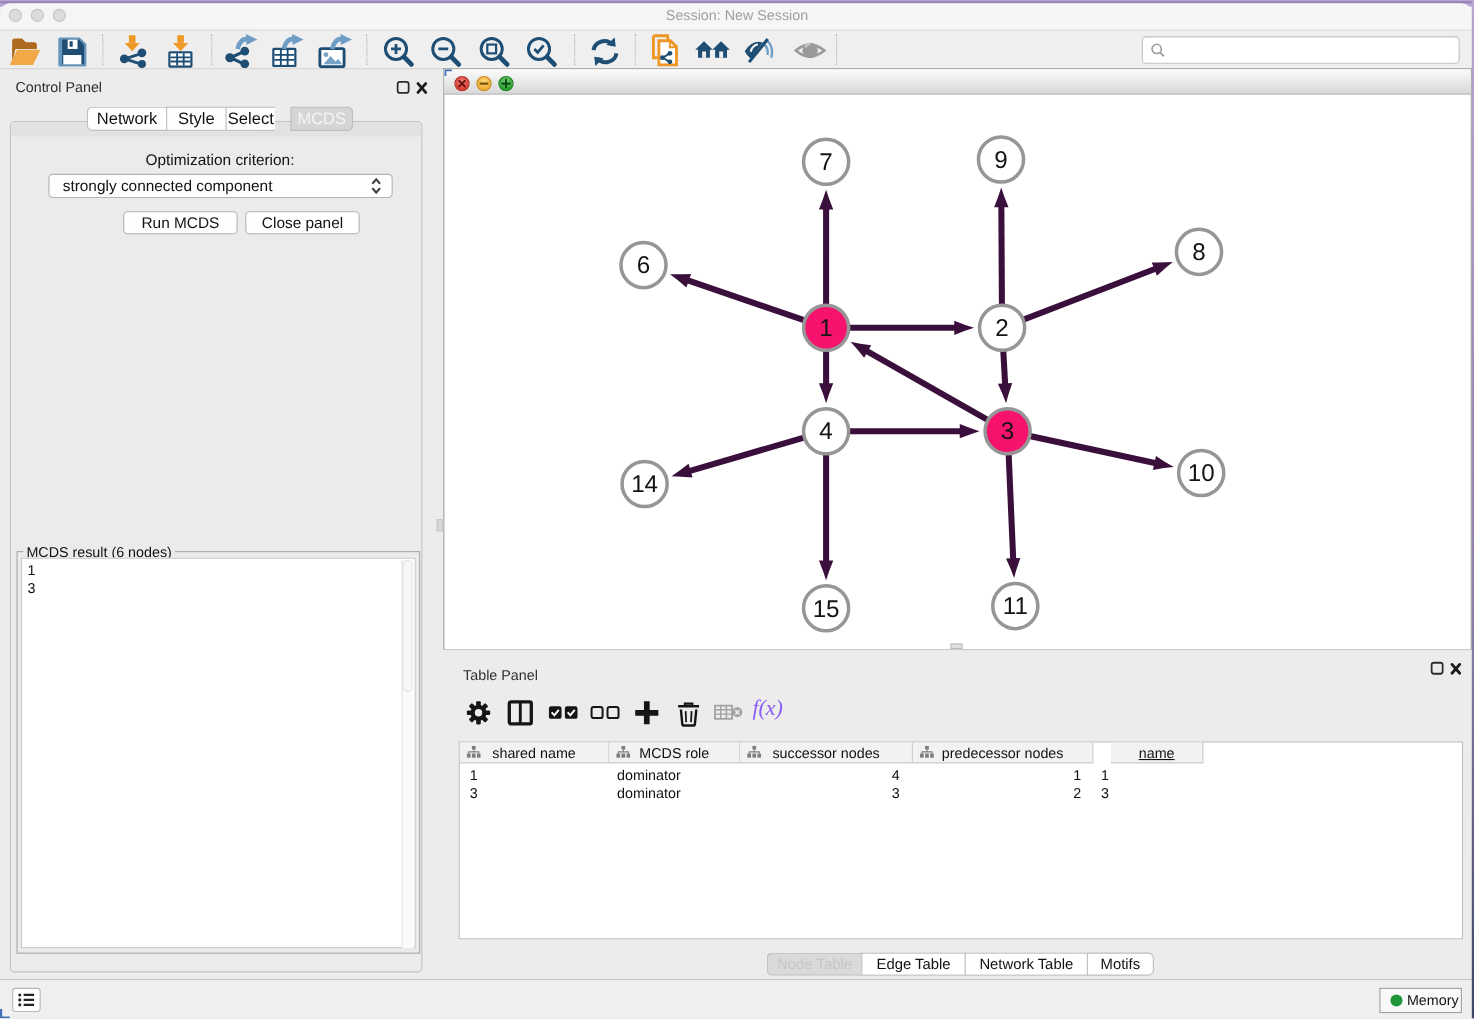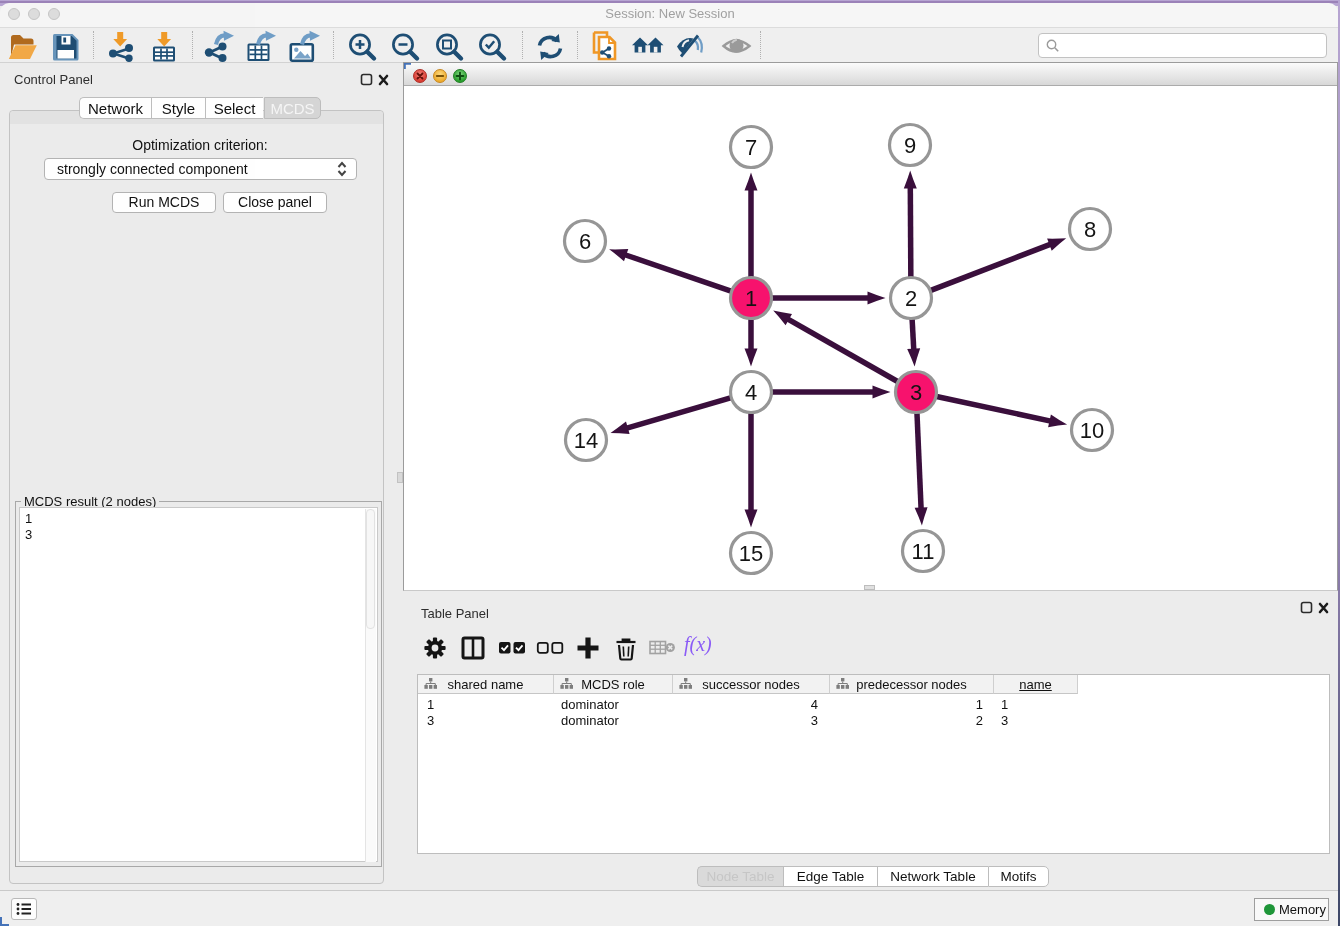--- a/index.html
+++ b/index.html
@@ -200,33 +200,33 @@
 <div class="abs" id="cpanel"></div>
 <div class="abs" id="cptitle">Control Panel</div>
 <svg class="abs" style="left:360px;top:73px;" width="30" height="14" viewBox="0 0 30 14">
     <rect x="1.5" y="1.5" width="10" height="10" rx="2" fill="none" stroke="#2b2b2b" stroke-width="1.6"></rect>
     <path d="M20 3 L27 11 M27 3 L20 11" stroke="#1c1c1c" stroke-width="2.6" stroke-linecap="round"></path>
   </svg>
 <div class="abs" id="cpbox"></div>
 <div class="abs" id="cpband"></div>
 <div class="abs seg" style="left:79px;width:72px;border-radius:5px 0 0 5px;">Network</div>
 <div class="abs seg" style="left:151px;width:54px;">Style</div>
-<div class="abs seg" style="left:205px;width:58px;">Select</div>
+<div class="abs seg" style="left:205px;width:45px;">Select</div>
 <div class="abs seg" style="left:264px;width:57px;border-right:1px solid #bdbdbd;border-radius:0 5px 5px 0;background:#d5d5d5;color:#f5f5f5;">MCDS</div>
 <div class="abs" id="optlabel">Optimization criterion:</div>
 <div class="abs" id="dropdown">strongly connected component
  <svg width="12" height="16" viewBox="0 0 12 16" style="position:absolute;right:8px;top:2px;">
       <path d="M2.5 6 L6 2 L9.5 6" fill="none" stroke="#444" stroke-width="2"></path>
       <path d="M2.5 10 L6 14 L9.5 10" fill="none" stroke="#444" stroke-width="2"></path>
     </svg>
 </div>
 <div class="abs btn" style="left:112px;width:104px;">Run MCDS</div>
 <div class="abs btn" style="left:203px;width:104px;margin-left:20px;">Close panel</div>
 <div class="abs" id="mcdsgroup"></div>
-<div class="abs" id="mcdslabel">MCDS result (2 nodes)</div>
+<div class="abs" id="mcdslabel">MCDS result (6 nodes)</div>
 <div class="abs" id="mcdsinner">
   <div style="position:absolute;left:5px;top:3px;font-size:13px;color:#111;line-height:16px;">1<br>3</div>
   <div class="abs" id="mcdsscroll"></div>
     <div class="abs" id="mcdsthumb"></div>
 </div>
 <div class="abs" id="netwin">
  <div class="abs" id="nettitle"></div>
  <div class="mac" style="left:9px;background:radial-gradient(circle at 50% 35%,#ef8078,#da3d33 70%);border:1px solid #ad2d25;">
       <svg width="12" height="12" viewBox="0 0 12 12" style="position:absolute;left:0;top:0;">
         <path d="M3.5 3.5 L8.5 8.5 M8.5 3.5 L3.5 8.5" stroke="#64100a" stroke-width="1.8" stroke-linecap="round"></path>
@@ -386,21 +386,21 @@
         </svg>successor nodes</div>
    <div class="th" style="left:412px;width:164px;"><svg width="13" height="12" viewBox="0 0 13 12" style="position:absolute;left:6px;top:3px;">
           <g fill="#7d7d7d">
             <rect x="5" y="0" width="3.4" height="3.4"></rect>
             <rect x="0.4" y="7" width="3.4" height="3.8"></rect>
             <rect x="5" y="7" width="3.4" height="3.8"></rect>
             <rect x="9.6" y="7" width="3.4" height="3.8"></rect>
           </g>
           <path d="M6.7 3.4 V5.5 M2.1 7 V5.5 H11.3 V7" fill="none" stroke="#7d7d7d" stroke-width="1"></path>
         </svg>predecessor nodes</div>
-   <div class="th" style="left:576px;width:84px;text-decoration:underline;">name</div>
+   <div class="th" style="left:592px;width:84px;text-decoration:underline;">name</div>
    <div class="td" style="left:9px;top:22px;">1</div>
    <div class="td" style="left:143px;top:22px;">dominator</div>
    <div class="td" style="left:255px;top:22px;width:145px;text-align:right;">4</div>
    <div class="td" style="left:412px;top:22px;width:153px;text-align:right;">1</div>
    <div class="td" style="left:583px;top:22px;">1</div>
    <div class="td" style="left:9px;top:38px;">3</div>
    <div class="td" style="left:143px;top:38px;">dominator</div>
    <div class="td" style="left:255px;top:38px;width:145px;text-align:right;">3</div>
    <div class="td" style="left:412px;top:38px;width:153px;text-align:right;">2</div>
    <div class="td" style="left:583px;top:38px;">3</div>

